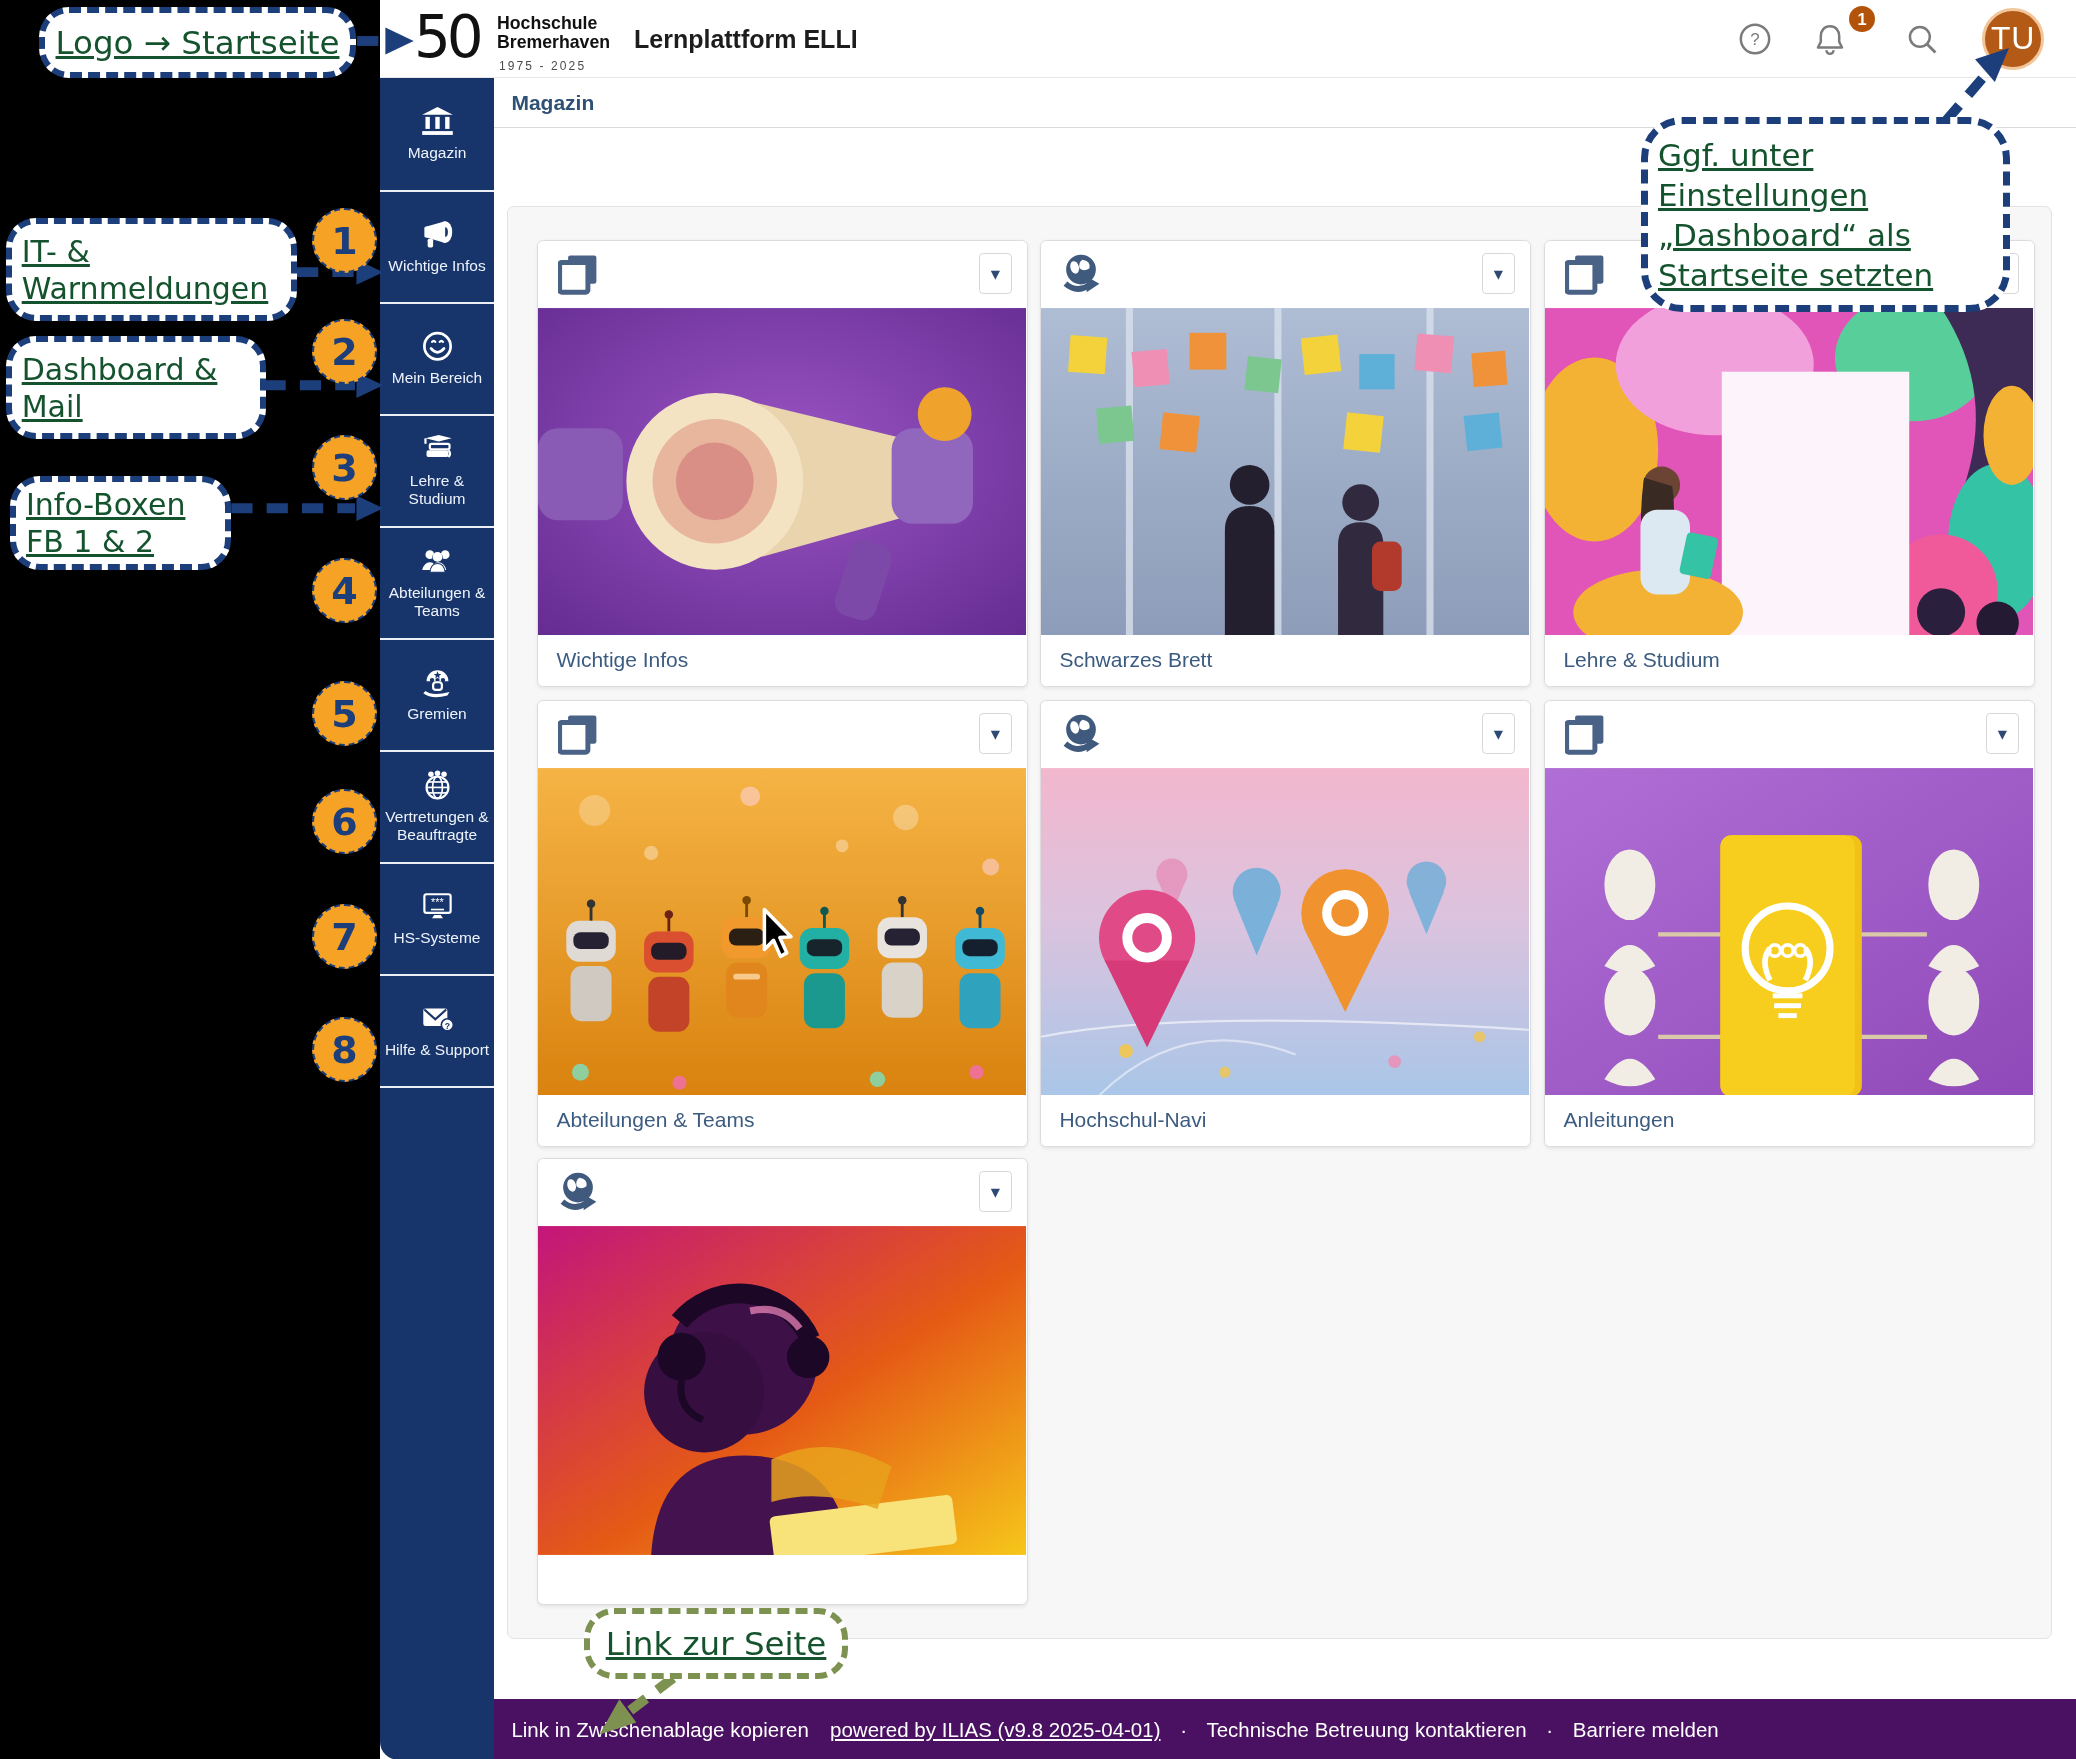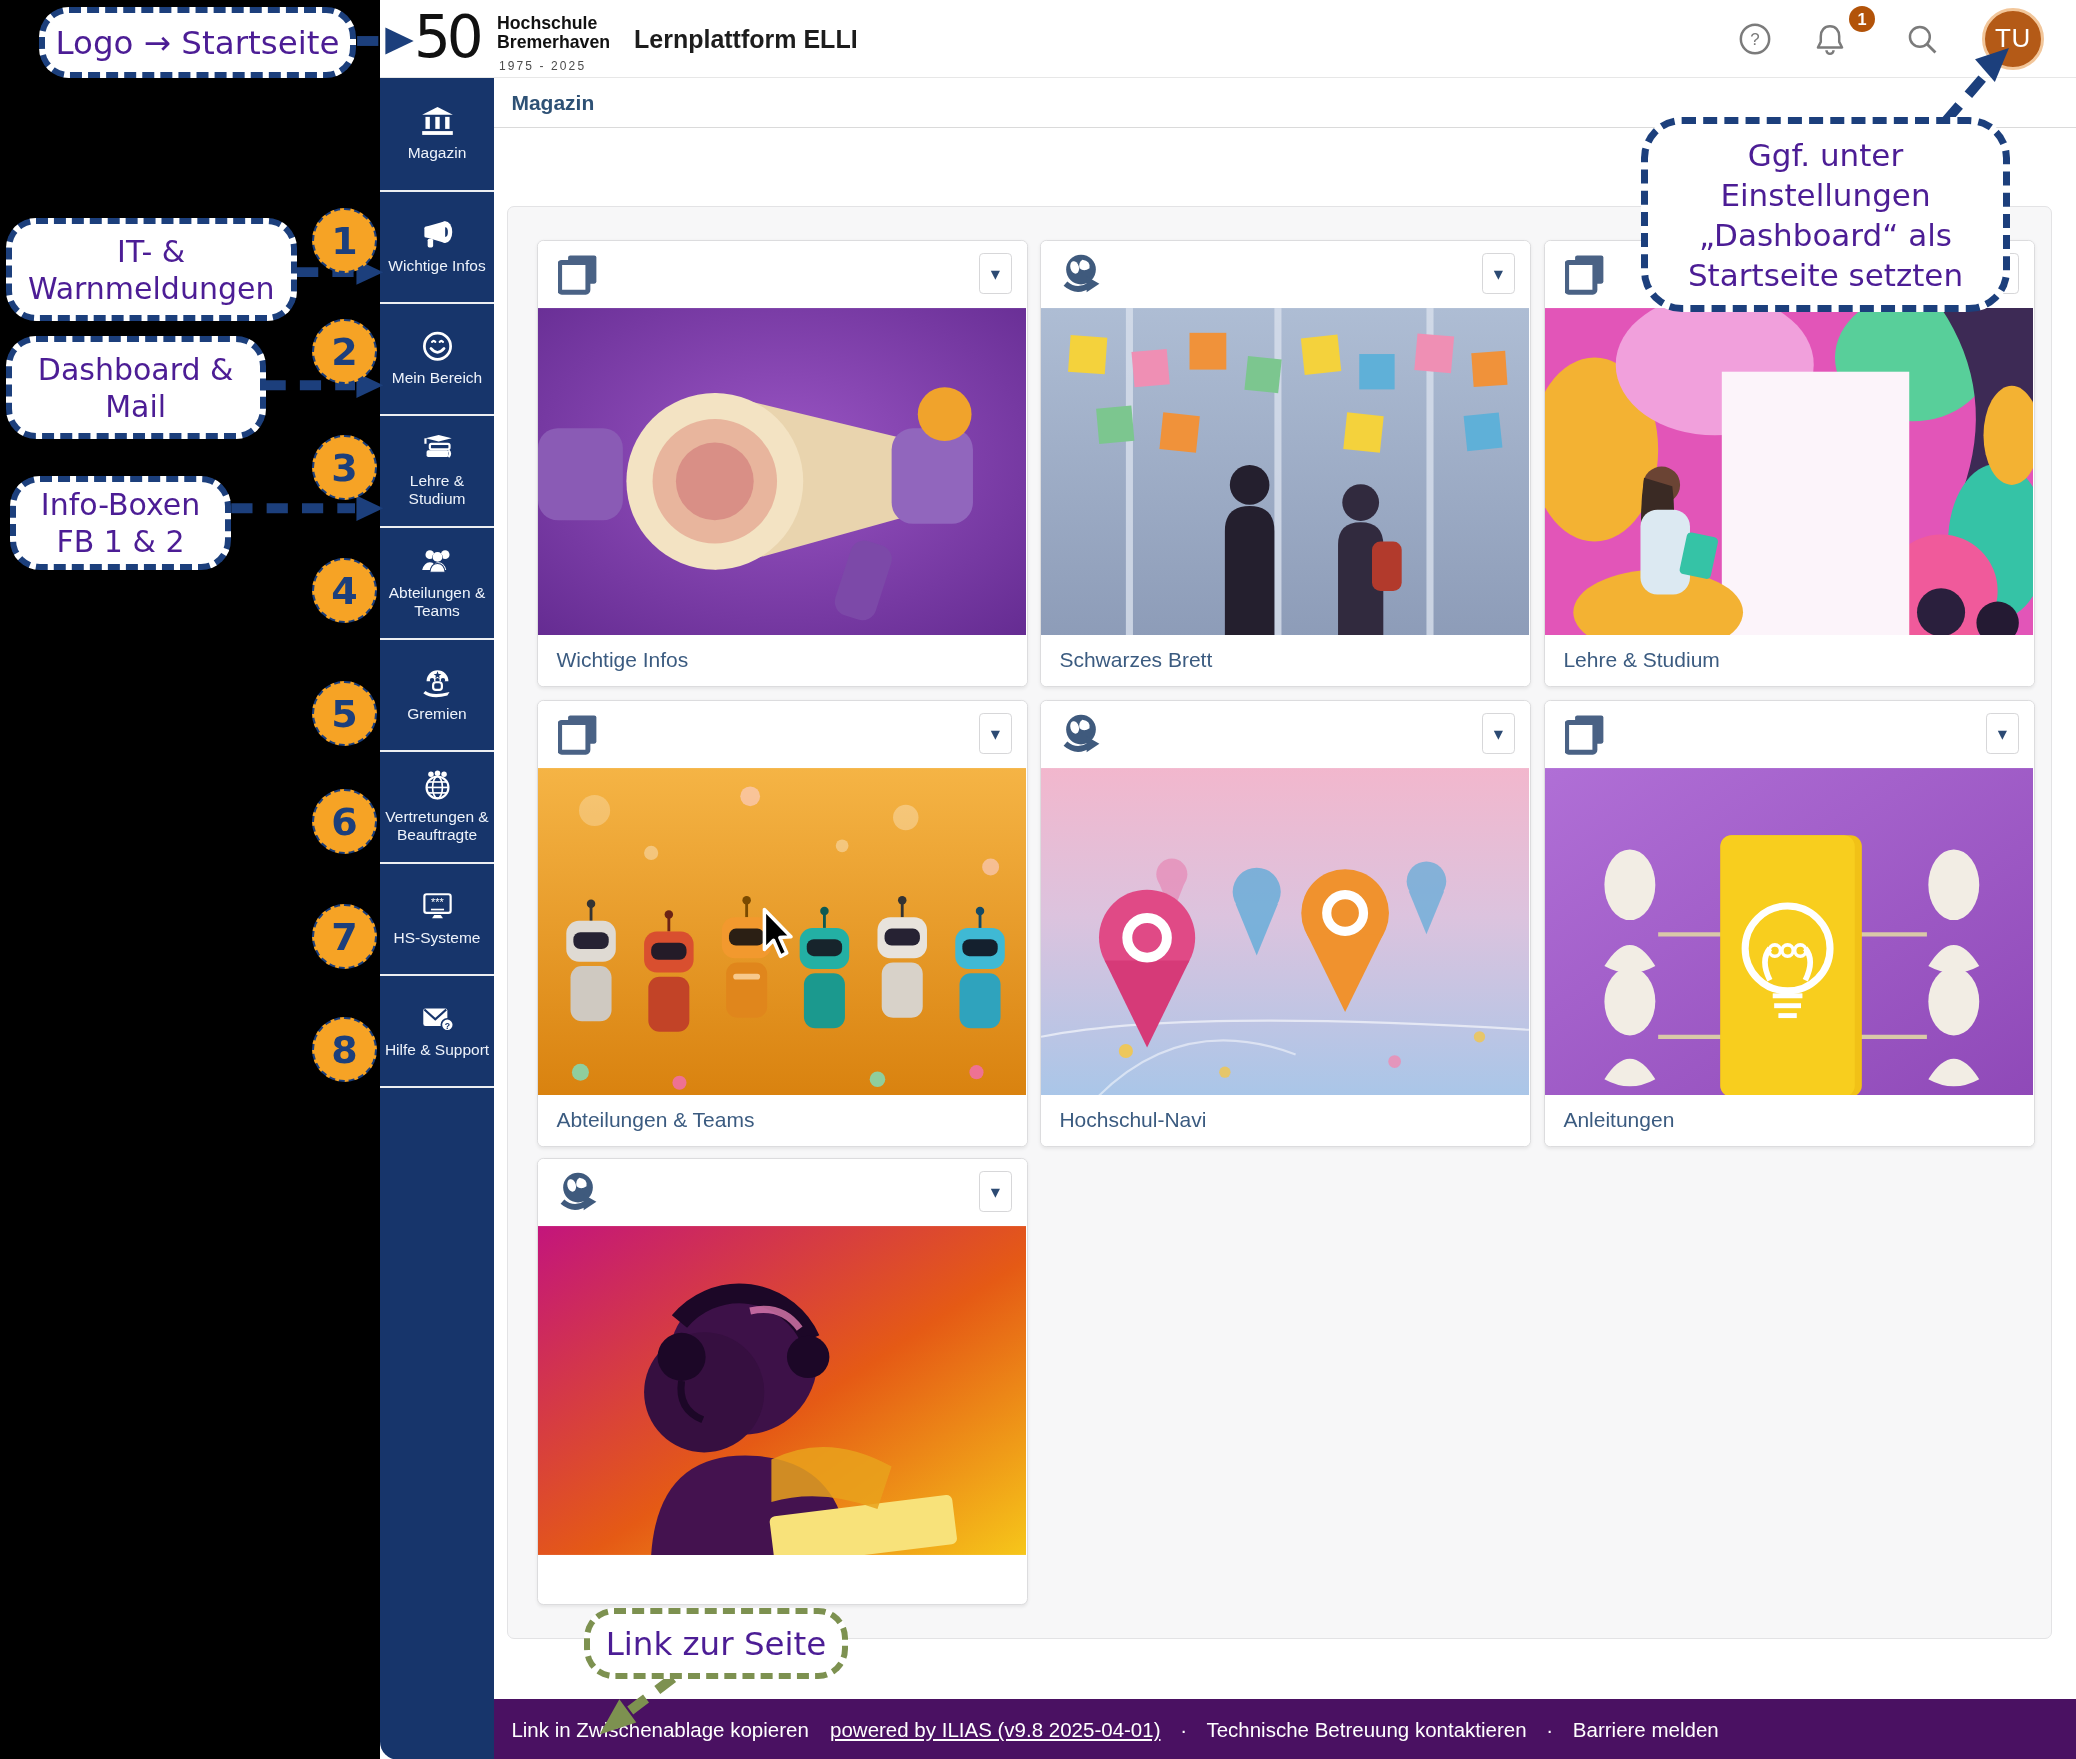--- a/index.html
+++ b/index.html
@@ -22,21 +22,21 @@
                font-weight:700; color:#1d1d1d; }
   .hicon { top:22px; width:34px; height:34px; cursor:pointer; }
   .hicon svg { width:100%; height:100%; }
   #help-icon { left:1358px; }
   #bell-icon { left:1433px; }
   #bell-badge { left:1469px; top:5.7px; width:26px; height:26px; background:#b25309;
                 border-radius:50%; color:#fff; font-size:16.3px; font-weight:700;
                 text-align:center; line-height:26px; }
   #search-icon { left:1525px; }
   #avatar { left:1602px; top:7.8px; width:62px; height:62px; border-radius:50%;
-            background:#b45a17; border:3.5px solid #f2c69a; color:#fff; font-size:26px;
+            background:#b45a17; border:3.5px solid #f2c69a; color:#fff; font-size:32px;
             text-align:center; line-height:55px; letter-spacing:0.7px; cursor:pointer; }
 
   
   #sidebar { left:380px; top:78px; width:114px; height:1682px; background:#17356b;
              border-bottom-left-radius:18.4px; z-index:4; }
   .side-item { width:114px; height:112px; display:flex; flex-direction:column;
                align-items:center; justify-content:center; gap:6.4px; color:#eef3fb;
                cursor:pointer; text-align:center; }
   .side-item + .side-item { border-top:2.1px solid rgba(255,255,255,.92); }
   .side-item .lbl { font-size:15.5px; line-height:18.4px; width:107px; }
@@ -73,23 +73,23 @@
   
   #page-footer { left:493px; top:1699px; width:1583px; height:61px; background:#4a1162;
                  color:#fff; font-size:20.5px; line-height:61px; padding-left:18.4px;
                  white-space:nowrap; z-index:3; }
   #page-footer .flink { cursor:pointer; }
   #page-footer .sep { margin:0 14px; }
   #powered { margin-left:15.5px;text-decoration:underline; }
 
   
   .note { position:absolute; background:#fff; border:6.4px dashed #1c3f7c;
-          border-radius:30px; color:#4c1d95; text-align:center; z-index:60;
+          border-radius:30px; color:#14532d; z-index:60;
           font-family:"DejaVu Sans", sans-serif; display:flex; align-items:center;
-          justify-content:center; padding:4.2px 10px; }
+          justify-content:center; padding:4.2px 10px;text-decoration:underline; }
   #logo-note { left:39px; top:7px; width:317px; height:71px; font-size:32.5px; }
   #it-note { left:5.7px; top:218px; width:291px; height:103px; font-size:30px; line-height:37px; }
   #dash-note { left:5.7px; top:336px; width:260px; height:103px; font-size:30px; line-height:37px; }
   #info-note { left:10px; top:456px; width:221px; height:94px; font-size:30px; line-height:37px;margin-top:20px; }
   #settings-note { left:1641px; top:117px; width:369px; height:195px; font-size:31px;
                    line-height:40px; border-width:7.8px; border-radius:41px; }
   #link-note { left:584px; top:1608px; width:264px; height:71px; font-size:32.5px;
                border-color:#7d9150; }
   .badge { position:absolute; width:65px; height:65px; border-radius:50%;
            background:#f6a325; border:2.1px dashed #1c3f7c; color:#1c3f7c;

